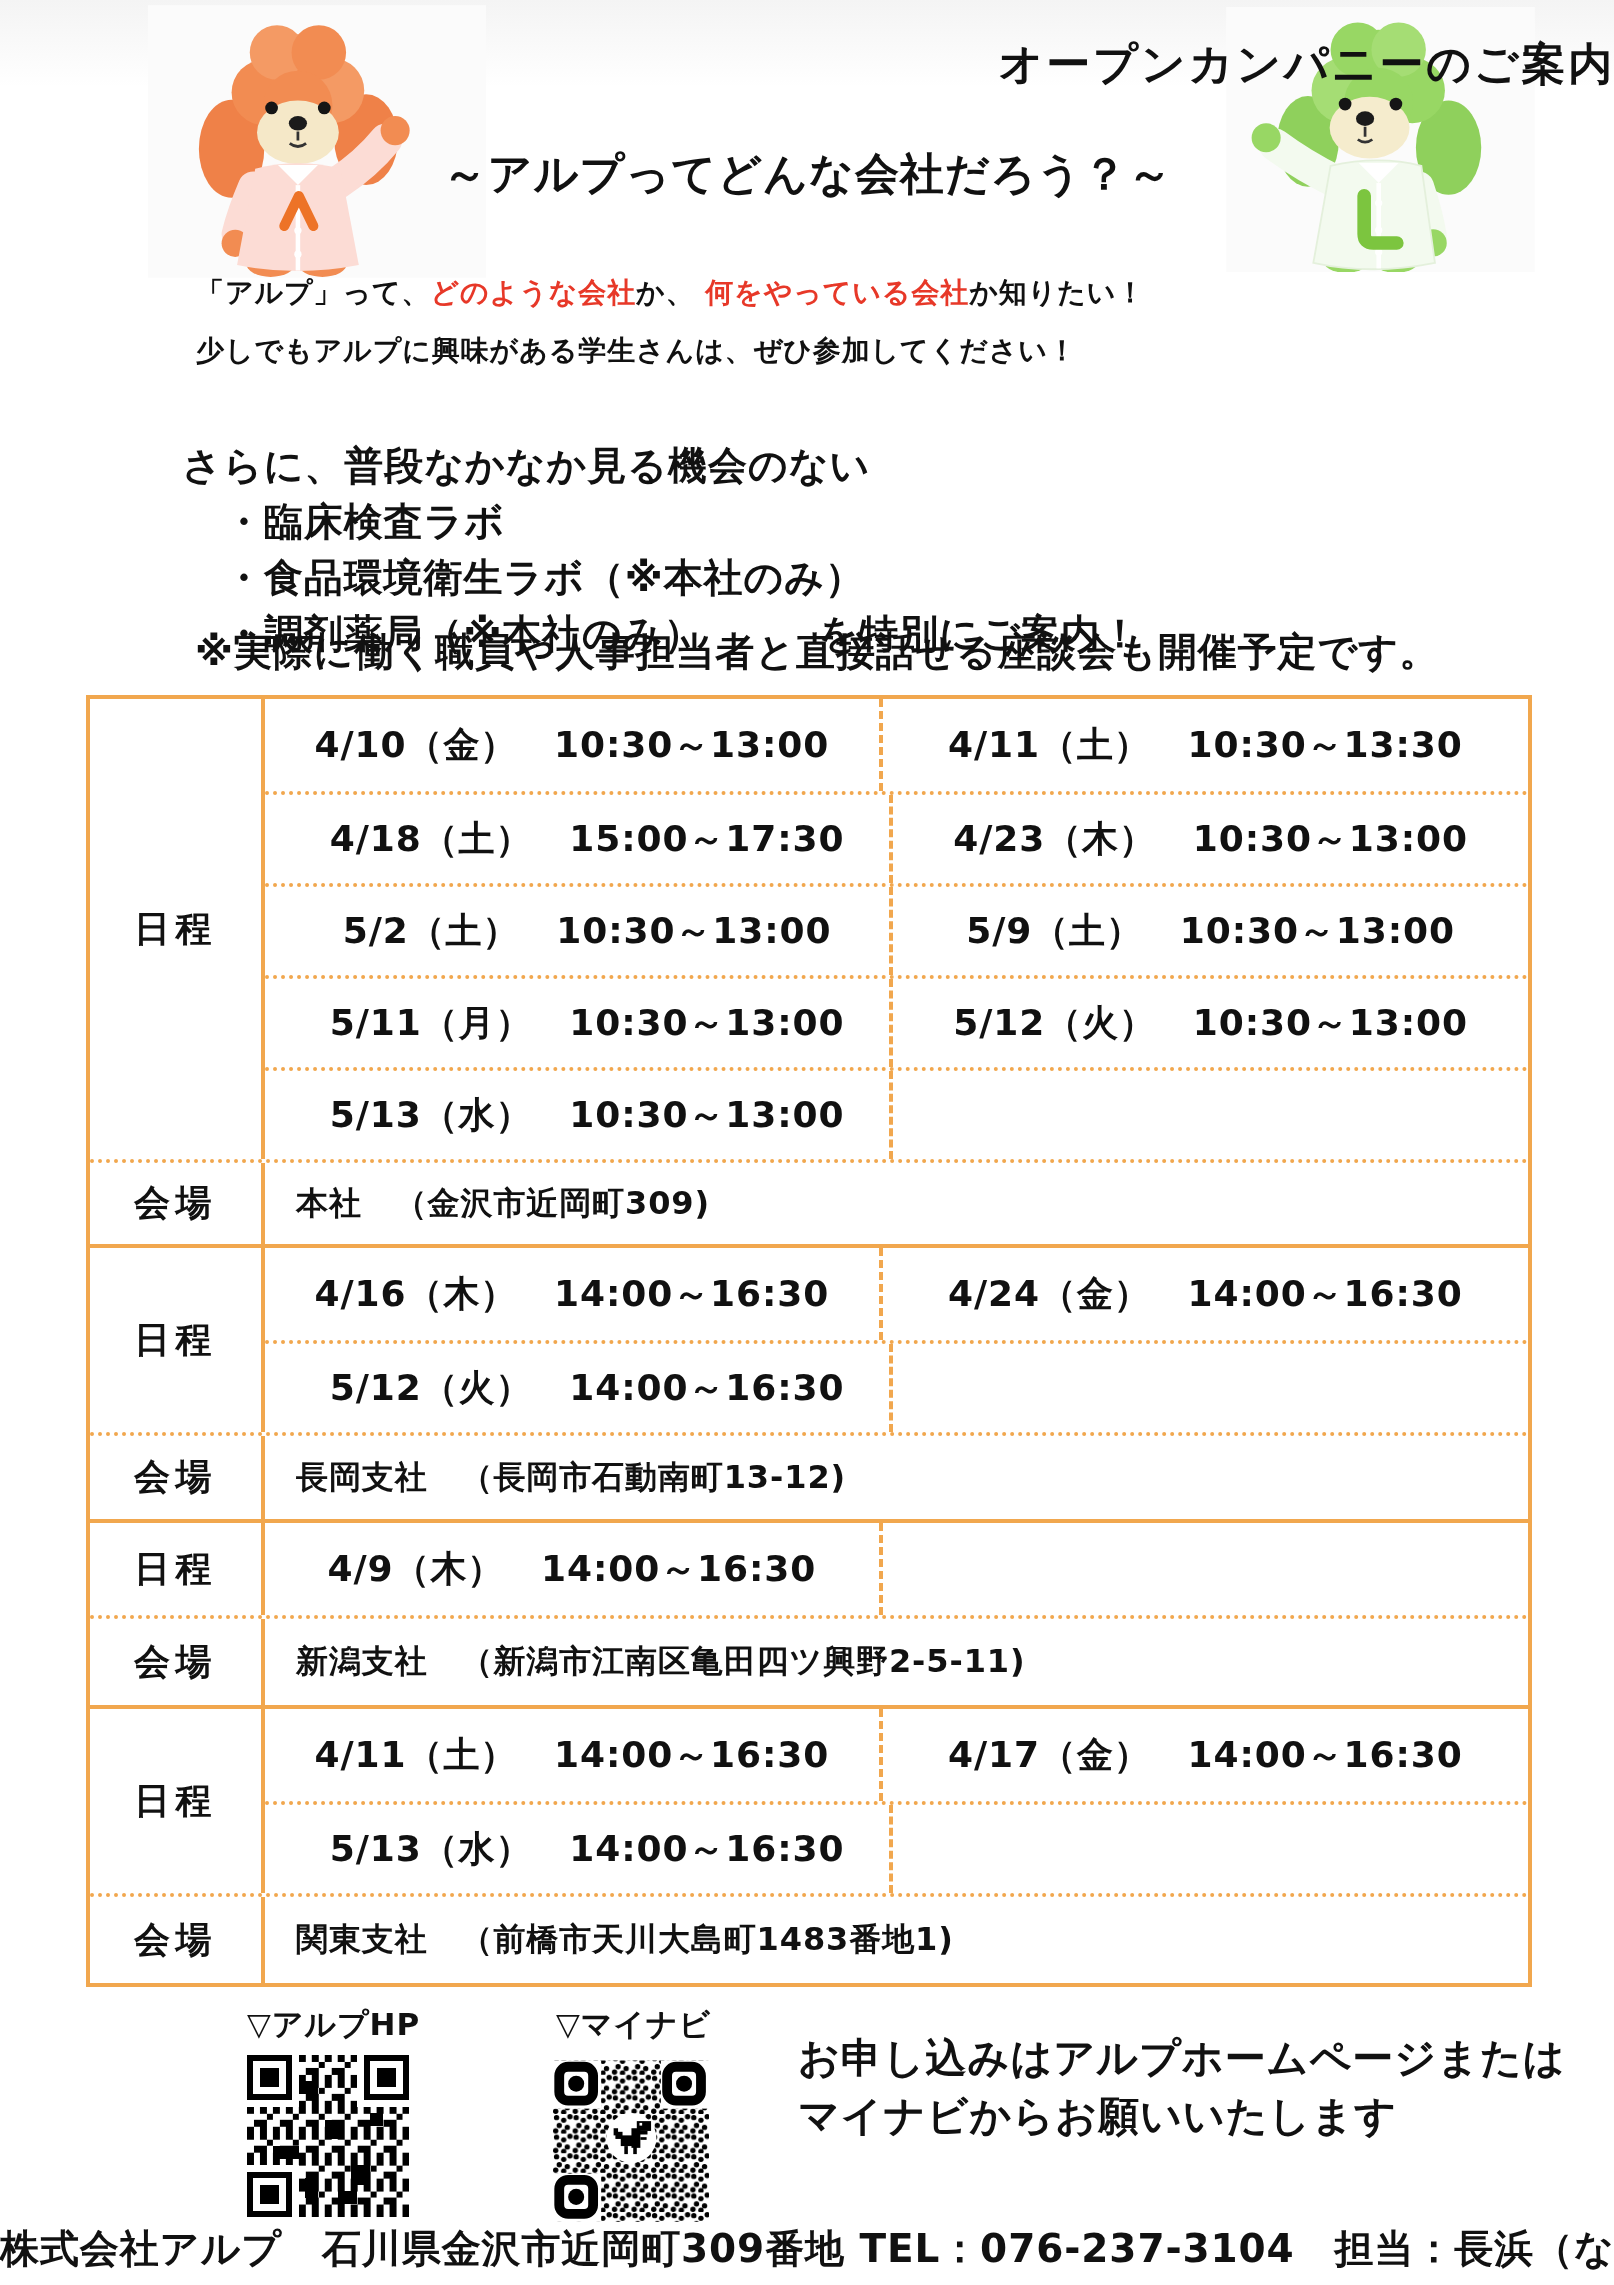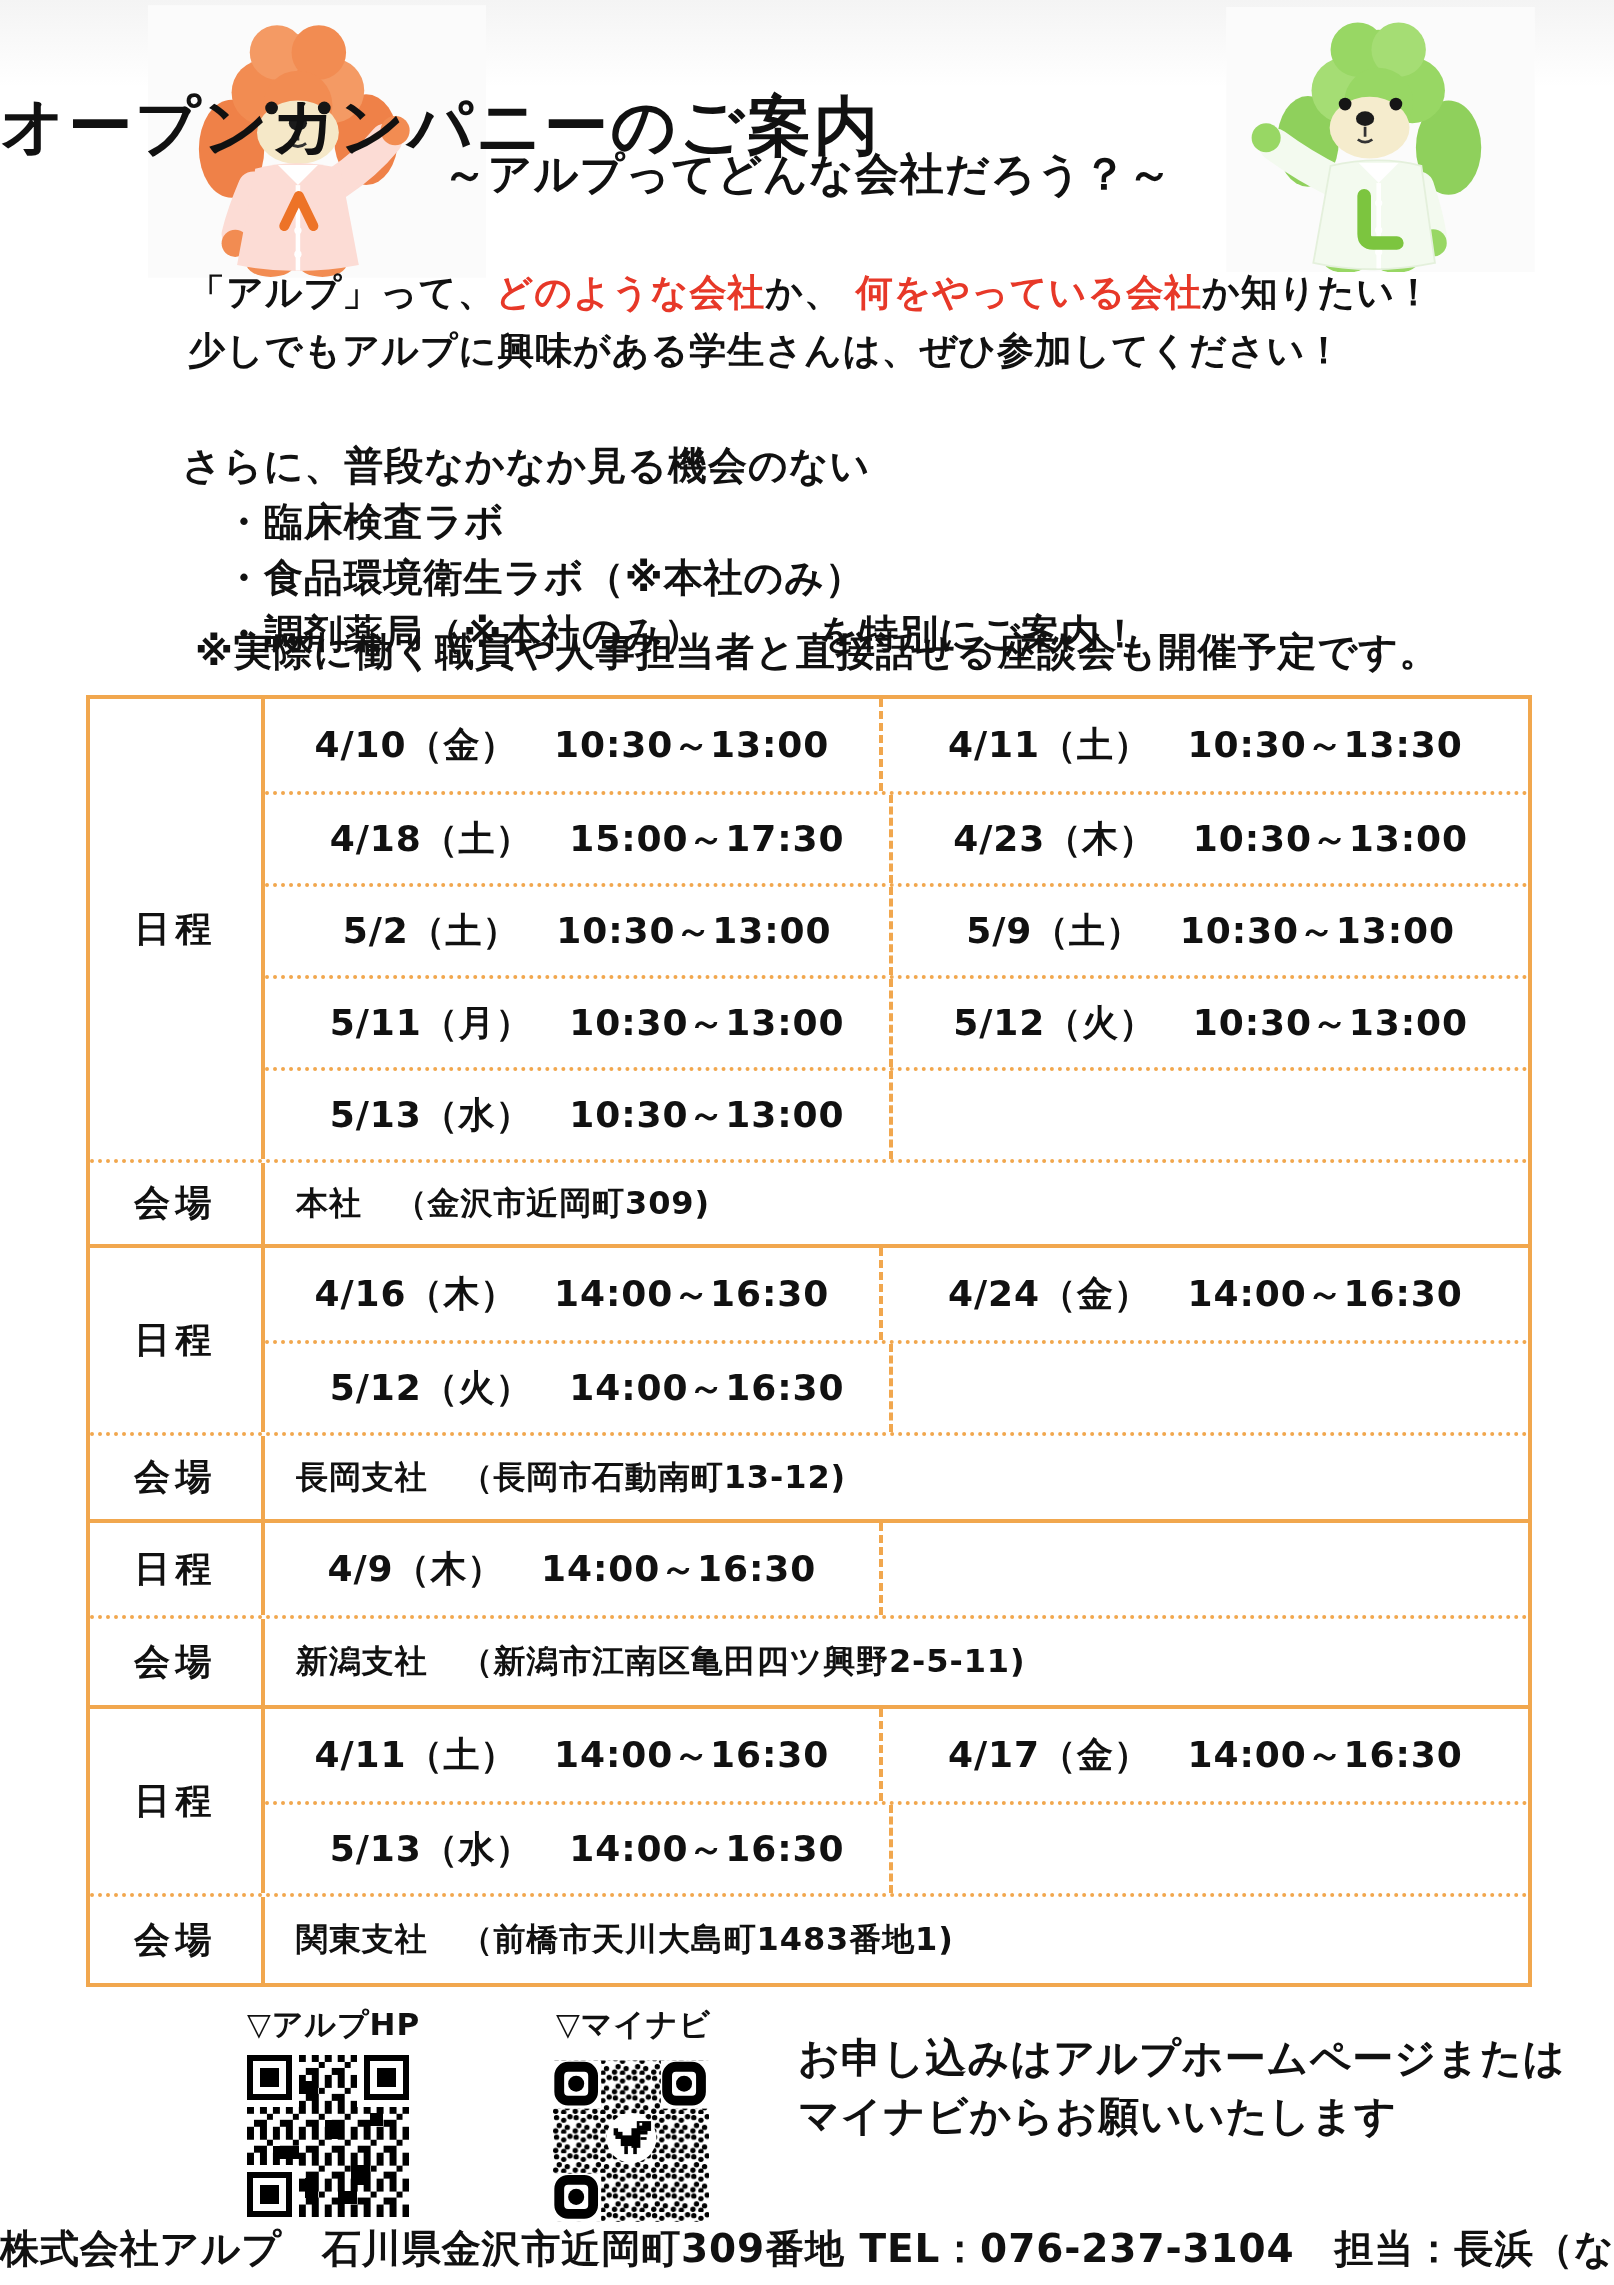--- a/index.html
+++ b/index.html
@@ -9,25 +9,25 @@
   }
   *{box-sizing:border-box;margin:0;padding:0;}
   html,body{background:#fff;}
   .page{
     position:relative;width:1615px;height:2286px;background:#ffffff;
     font-family:"DejaVu Sans","Liberation Sans",sans-serif;color:var(--ink);
     overflow:hidden;
   }
   .top-shade{position:absolute;left:0;top:0;width:100%;height:87px;
     background:linear-gradient(#f4f4f4,#ffffff);}
-  .title{position:absolute;top:35px;left:0;width:100%;text-align:left;
-    font-size:64px;font-weight:800;letter-spacing:2.7px;margin-top:48px;}
+  .title{position:absolute;top:35px;left:0;width:100%;text-align:right;
+    font-size:44px;font-weight:800;letter-spacing:2.7px;}
   .subtitle{position:absolute;top:145px;left:0;width:100%;text-align:center;
     font-size:44px;font-weight:800;letter-spacing:0.9px;}
-  .intro{position:absolute;left:188px;top:264px;font-size:37px;font-weight:700;
+  .intro{position:absolute;left:196px;top:264px;font-size:28px;font-weight:700;
     line-height:58px;letter-spacing:0.9px;}
   .red{color:var(--red);}
   .tour{position:absolute;left:182px;top:438px;font-size:39px;font-weight:700;
     line-height:56px;letter-spacing:0.9px;}
   .tour .bullet{margin-left:42px;}
   .suffix{margin-left:115px;}
   .note{position:absolute;left:195px;top:625px;font-size:39px;font-weight:700;letter-spacing:0.9px;}
 
   .schedule{position:absolute;left:86px;top:695px;width:1446px;height:1292px;
     border:4.5px solid var(--orange);display:flex;flex-direction:column;background:#fff;}

